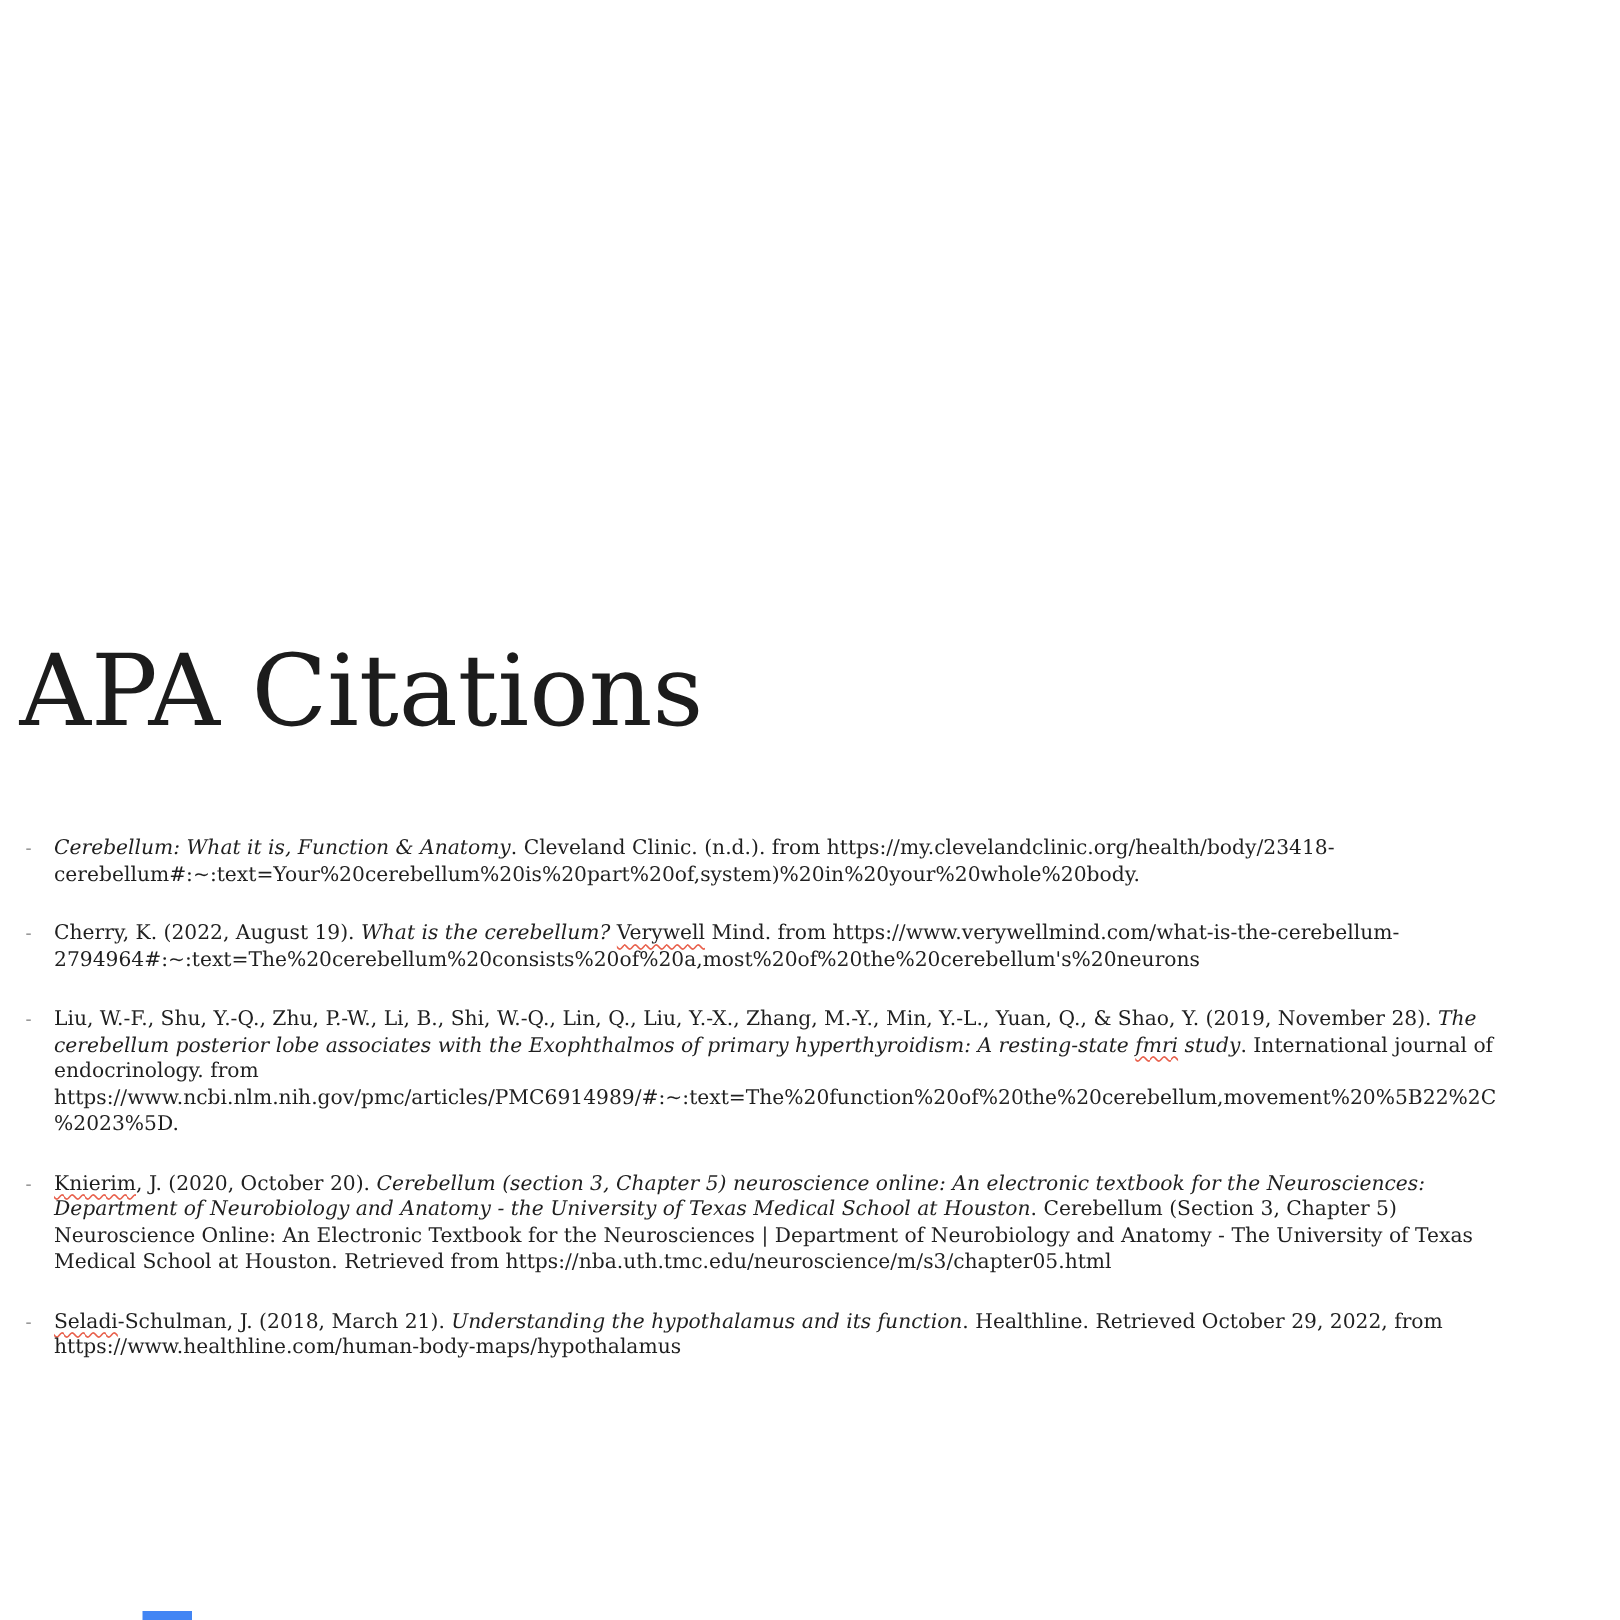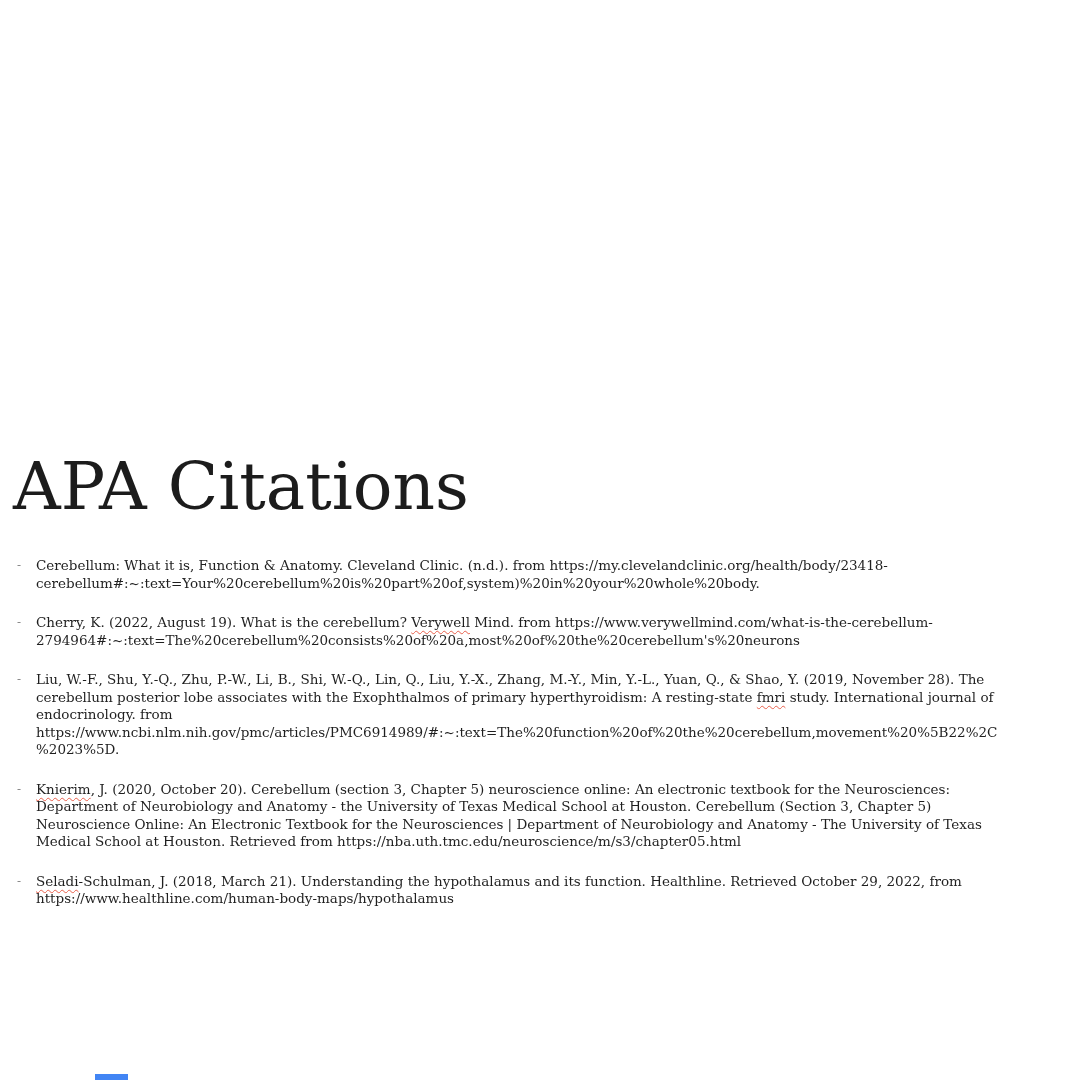--- a/index.html
+++ b/index.html
@@ -15,21 +15,21 @@
   .slide {
     position: relative;
     width: 1080px;
     height: 1080px;
     background: #ffffff;
     overflow: hidden;
   }
   .title {
     position: absolute;
     left: 13px;
-    top: 449px;
+    top: 423px;
     margin: 0;
     font-size: 66px;
     line-height: 1.15;
     font-weight: 400;
     color: #1c1c1c;
     white-space: nowrap;
   }
   .citations {
     position: absolute;
     left: 16px;
@@ -49,21 +49,21 @@
     overflow-wrap: break-word;
     word-wrap: break-word;
   }
   .dash {
     position: absolute;
     left: 1px;
     top: 0;
     color: #8a8a8a;
     font-size: 12px;
   }
-  .it { }
+  .it { font-style: italic; }
   .sp {
     text-decoration-line: underline;
     text-decoration-style: wavy;
     text-decoration-thickness: 1px;
     text-underline-offset: 3px;
   }
   .bottom-bar {
     position: absolute;
     left: 95px;
     top: 1074px;

